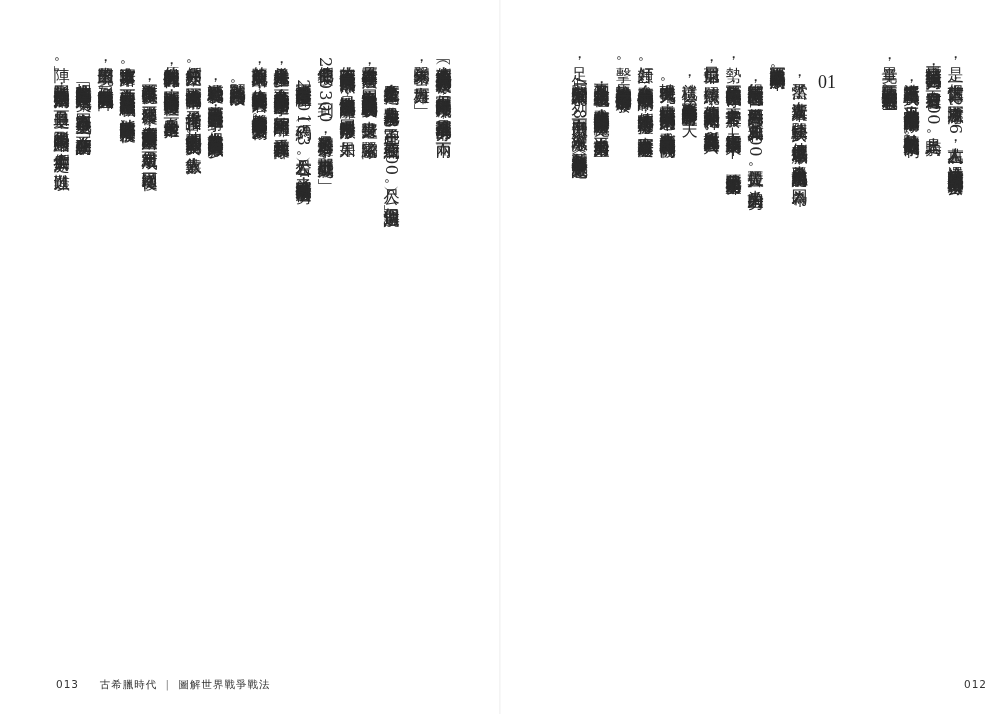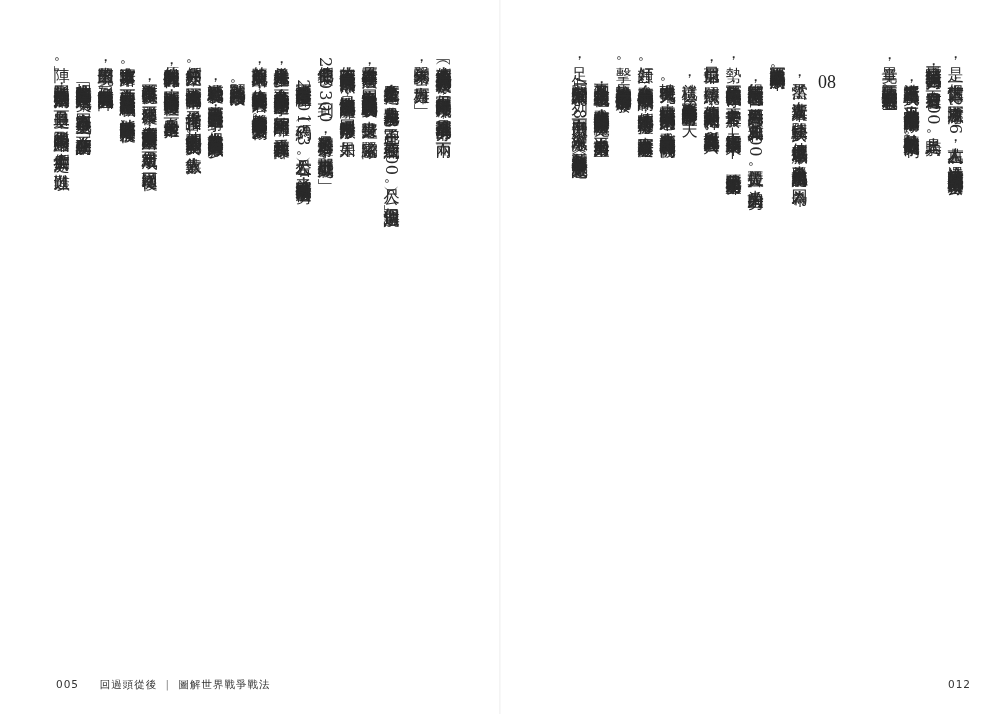--- a/index.html
+++ b/index.html
@@ -16,35 +16,35 @@
 <body>
 
 <div class="spine"></div>
 
 <div class="page page-right">
   <div class="col" style="left:444px;top:54px;">是，但大體估算一下，波斯軍隊應在2．6萬人左右，這還未計算被波斯陸軍統帥阿爾塔費尼斯帶去攻打</div>
   <div class="col" style="left:422px;top:54px;">埃雷特里亞城的另一路兵力，而這裡邊只有1000人是騎兵。</div>
   <div class="col" style="left:400px;top:54px;">　波斯人絕不是不重視騎兵，只不過當時他們只能依靠海船運輸軍隊，騎兵的數量自然就受到了限制。</div>
   <div class="col" style="left:378px;top:54px;">畢竟，一匹馬的運輸成本要遠遠大於一名戰士。</div>
 
-  <div class="section-num" style="left:318px;top:72px;">08</div>
+  <div class="section-num" style="left:318px;top:72px;">01</div>
 
   <div class="col" style="left:288px;top:54px;">　當然了，在波斯人看來，即使缺少騎兵，他們也足以碾壓希臘。希臘人自己也是這麼認為的，因為希</div>
   <div class="col" style="left:266px;top:54px;">臘軍隊的人數還不及波斯的一半。</div>
   <div class="col" style="left:244px;top:54px;">　得知波斯大軍壓境的時候，希臘一方可用的只有1萬雅典人和1000普拉提亞人。由於兵力上的劣</div>
   <div class="col" style="left:222px;top:54px;">勢，希臘軍最初的策略比較保守，主要寄希望於10天後斯巴達援軍的到來——此時正值斯巴達人的重要節</div>
   <div class="col" style="left:200px;top:54px;">日卡尼亞節，按照傳統，他們要在節日期間祭祀太陽神，所以僅允諾滿月升起後出兵。</div>
   <div class="col" style="left:178px;top:54px;">　就這樣，希臘軍在等待中和波斯軍對峙了整整8天。</div>
   <div class="col" style="left:156px;top:54px;">　轉機出現在第九天。埃雷特里亞城因內奸而陷落的消息傳來，雅典人意識到雅典城也隨時有可能被內</div>
   <div class="col" style="left:134px;top:54px;">奸占領。在雅典統帥米太亞德等人的慷慨陳詞下，他們臨時決定不再等待援軍，直接向波斯軍隊發起衝</div>
   <div class="col" style="left:112px;top:54px;">擊。馬拉松戰役就在這種充滿機緣巧合的情況下爆發了。</div>
   <div class="col" style="left:90px;top:54px;">　不知是不是為了防止被繞後包圍，雅典人將部隊的陣形擺得和波斯軍隊一樣寬，不過由於兵力嚴重不</div>
   <div class="col" style="left:68px;top:54px;">足，中間部分的縱列縮水為4列，而兩旁則以8人縱深應敵。對此希羅多德在《希波戰爭史》中記載道：</div>
 
-  <div class="footer" style="left:448px;">012</div>
+  <div class="footer" style="left:464px;">012</div>
 </div>
 
 <div class="page page-left">
   <div class="col" style="left:432px;top:54px;">「他們（雅典人）戰線的長度和波斯一樣長，但是中軍部分隊列比較稀疏，這裡是全軍最薄弱的部分，而兩</div>
   <div class="col" style="left:410px;top:54px;">翼隊列密集，實力雄厚。」</div>
   <div class="col" style="left:380px;top:54px;">　之後希羅多德又寫道：「雅典人是跑步前進，一直跑了8斯泰底亞（約1500公尺）。」但對這個說法</div>
   <div class="col" style="left:358px;top:54px;">是否正確存在不同看法，因為《圖解世界戰爭戰法》中記錄的現代實驗表明，「一支身披鎧甲、緊密編隊</div>
   <div class="col" style="left:336px;top:54px;">的步兵部隊不可能在地中海火辣辣的烈日下，以最快速度奔跑那麼遠的距離，同時還保持隊形不散。如果</div>
   <div class="col" style="left:314px;top:54px;">他們在最後200到300公尺還遭到了弓箭射擊，那就更不可能做到了。」</div>
   <div class="col" style="left:292px;top:54px;">　波斯軍隊投射的弓箭殺傷距離在200碼（約183公尺）左右。為了破解波斯軍弓箭手的遠攻優勢，</div>
@@ -54,19 +54,19 @@
   <div class="col" style="left:204px;top:54px;">　憑藉近戰經驗和裝備，希臘軍陣兩翼的步兵迅速擊敗了對手，但人數的劣勢還是使中央方陣的希臘步</div>
   <div class="col" style="left:182px;top:54px;">兵們頻頻受挫。波斯軍隊的指揮官都在中間，為了保護指揮官，他們中間的人數本就多於兩翼。依靠人數</div>
   <div class="col" style="left:160px;top:54px;">的優勢和久經戰陣的悍勇，波斯軍陣中間部分的精銳不僅沒有後退，反而一步步向前推進。</div>
   <div class="col" style="left:138px;top:54px;">　希臘軍沒有坐以待斃，兩翼獲勝後，士兵們沒有選擇追擊敗退的波斯人，而是組成一軍，回過頭從後</div>
   <div class="col" style="left:116px;top:54px;">方進攻波斯軍中路。前面正在被波斯人追擊的希臘軍趁機回頭繼續作戰，波斯的中路部隊頓時陷入被前後</div>
   <div class="col" style="left:94px;top:54px;">夾擊的困境，形成一個難以施展戰鬥力的「圓陣」。</div>
   <div class="col" style="left:72px;top:54px;">　把此時波斯人的隊形稱為「圓陣」只是一句玩笑，因為在冷兵器戰爭史上，並不存在所謂的「圓</div>
   <div class="col" style="left:50px;top:54px;">陣」。圓形陣形裡的士兵無法規則排列，而且一旦受迫，陣形很容易向內收縮，士兵們擠在一處，難以進</div>
 
   <div class="footer" style="left:56px;">
-    <span>005</span>
+    <span>013</span>
     <span style="display:inline-block;width:12px;"></span>
-    <span>回過頭從後</span>
+    <span>古希臘時代</span>
     <span style="color:#888;margin:0 4px;">|</span>
     <span>圖解世界戰爭戰法</span>
   </div>
 </div>
 
 </body></html>

